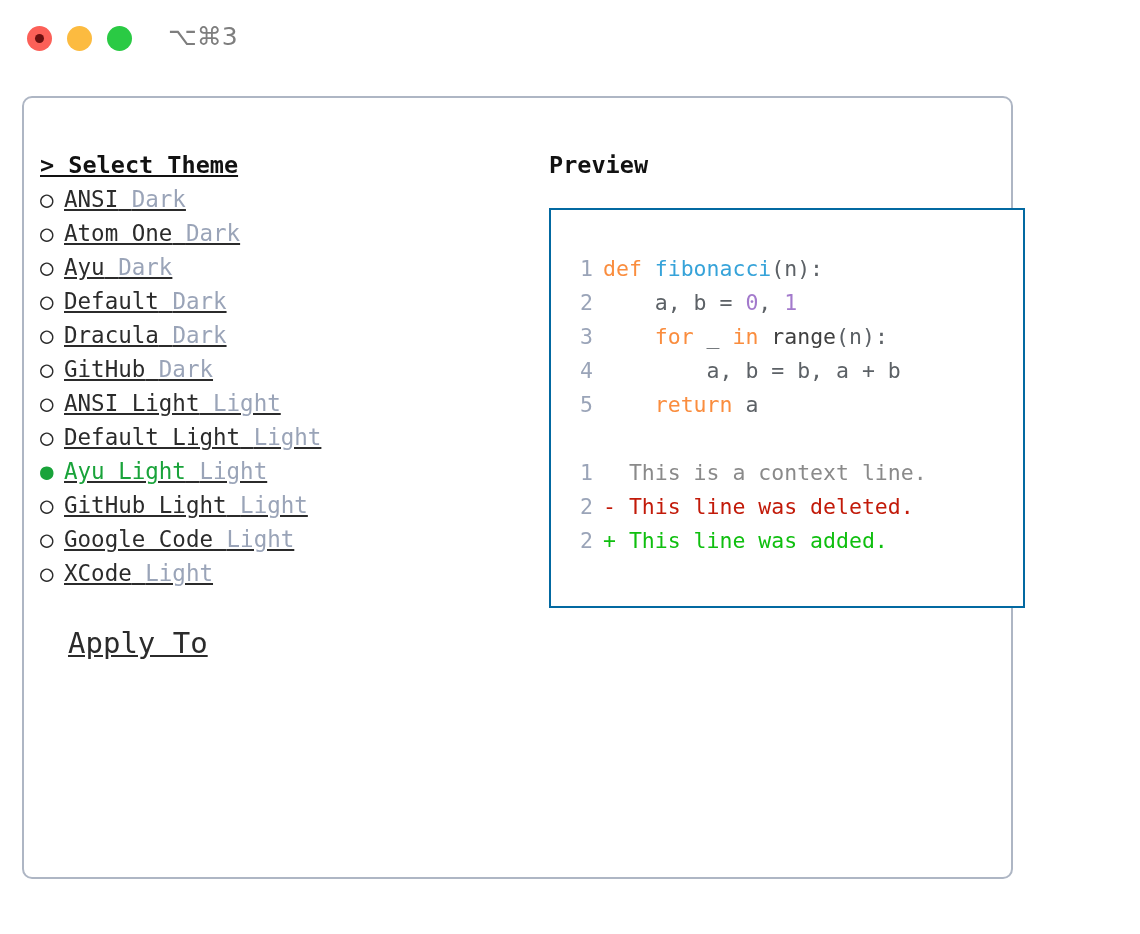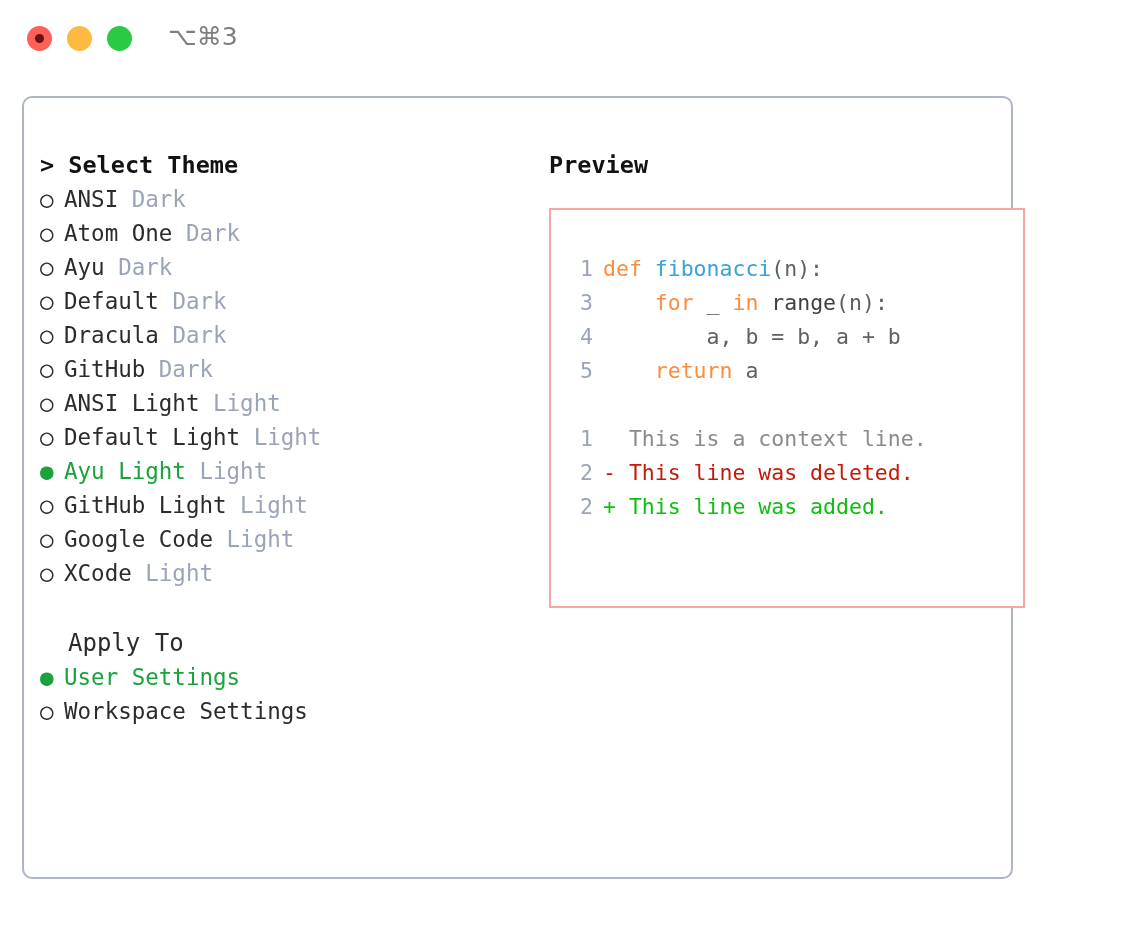--- a/index.html
+++ b/index.html
@@ -81,36 +81,37 @@
     left: 16px;
     top: 50px;
     width: 460px;
   }
   .line {
     height: 34px;
     line-height: 34px;
     font-size: 22.5px;
     white-space: pre;
     color: #2b2b2b;
+    text-decoration: underline;
   }
   #select-theme-header {
     font-weight: bold;
     font-size: 23.5px;
     color: #121212;
   }
   .opt-marker {
     display: inline-block;
     width: 24px;
   }
   .opt-selected { color: #19a33a; }
   .opt-name {}
   .opt-tag { color: #9aa4b8; }
 
   #apply-to-header {
-    font-size: 24px;
+    font-size: 29px;
     color: #2b2b2b;
     padding-left: 28px;
   }
   #apply-to-section { margin-top: 36px; }
 
   #hint-text {
     margin-top: 34px;
     font-size: 22.5px;
     line-height: 34px;
     color: #9aa4b8;
@@ -129,21 +130,21 @@
     font-size: 23.5px;
     font-weight: bold;
     color: #121212;
     height: 34px;
     line-height: 34px;
   }
   #preview-box {
     margin-top: 26px;
     width: 476px;
     height: 400px;
-    border: 2px solid #fca5a5;
+    border: 2px solid #0369a1;
     box-sizing: border-box;
     background: #ffffff;
     padding: 42px 0 0 16px;
   }
   .code-line {
     height: 34px;
     line-height: 34px;
     font-size: 21.5px;
     white-space: pre;
   }
@@ -190,33 +191,30 @@
           <div class="line"><span class="opt-marker">○</span><span class="opt-name">ANSI Light</span> <span class="opt-tag">Light</span></div>
           <div class="line"><span class="opt-marker">○</span><span class="opt-name">Default Light</span> <span class="opt-tag">Light</span></div>
           <div class="line"><span class="opt-marker opt-selected">●</span><span class="opt-name opt-selected">Ayu Light</span> <span class="opt-tag">Light</span></div>
           <div class="line"><span class="opt-marker">○</span><span class="opt-name">GitHub Light</span> <span class="opt-tag">Light</span></div>
           <div class="line"><span class="opt-marker">○</span><span class="opt-name">Google Code</span> <span class="opt-tag">Light</span></div>
           <div class="line"><span class="opt-marker">○</span><span class="opt-name">XCode</span> <span class="opt-tag">Light</span></div>
         </div>
 
       <div id="apply-to-section">
         <div class="line" id="apply-to-header">Apply To</div>
-        <div id="apply-to-options">
-            <div class="line"><span class="opt-marker opt-selected">●</span><span class="opt-name opt-selected">User Settings</span></div>
-            <div class="line"><span class="opt-marker">○</span><span class="opt-name">Workspace Settings</span></div>
-          </div>
       </div>
 
     </div>
 
     <div id="preview-column">
       <div id="preview-header">Preview</div>
       <div id="preview-box">
         <div id="code-block">
             <div class="code-line"><span class="ln">1</span><span class="tok-kw">def </span><span class="tok-fn">fibonacci</span><span class="tok-plain">(n):</span></div>
+            <div class="code-line"><span class="ln">2</span><span class="tok-plain">    a, b = </span><span class="tok-num">0</span><span class="tok-plain">, </span><span class="tok-num">1</span></div>
             <div class="code-line"><span class="ln">3</span><span class="tok-plain">    </span><span class="tok-kw">for</span><span class="tok-plain"> _ </span><span class="tok-kw">in</span><span class="tok-plain"> </span><span class="tok-call">range</span><span class="tok-plain">(n):</span></div>
             <div class="code-line"><span class="ln">4</span><span class="tok-plain">        a, b = b, a + b</span></div>
             <div class="code-line"><span class="ln">5</span><span class="tok-plain">    </span><span class="tok-kw">return</span><span class="tok-plain"> a</span></div>
           </div>
         <div class="code-gap"></div>
         <div id="diff-block">
             <div class="code-line"><span class="ln">1</span><span class="diff-ctx">  This is a context line.</span></div>
             <div class="code-line"><span class="ln">2</span><span class="diff-del">- This line was deleted.</span></div>
             <div class="code-line"><span class="ln">2</span><span class="diff-add">+ This line was added.</span></div>
           </div>

